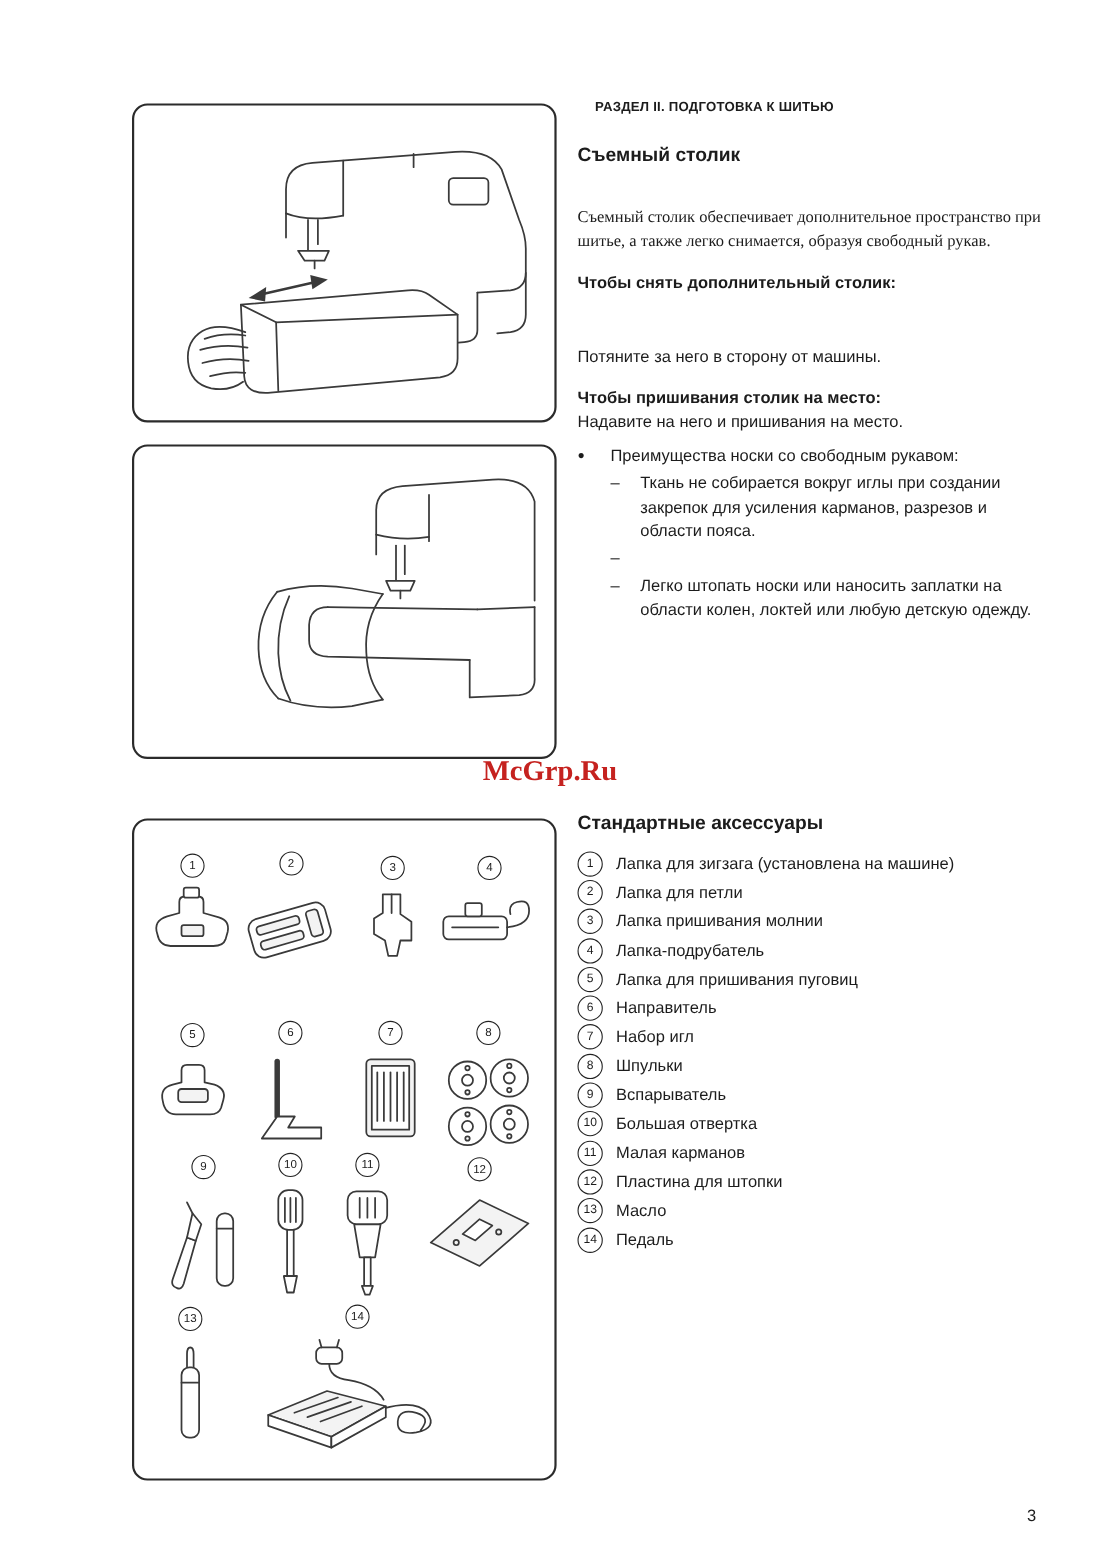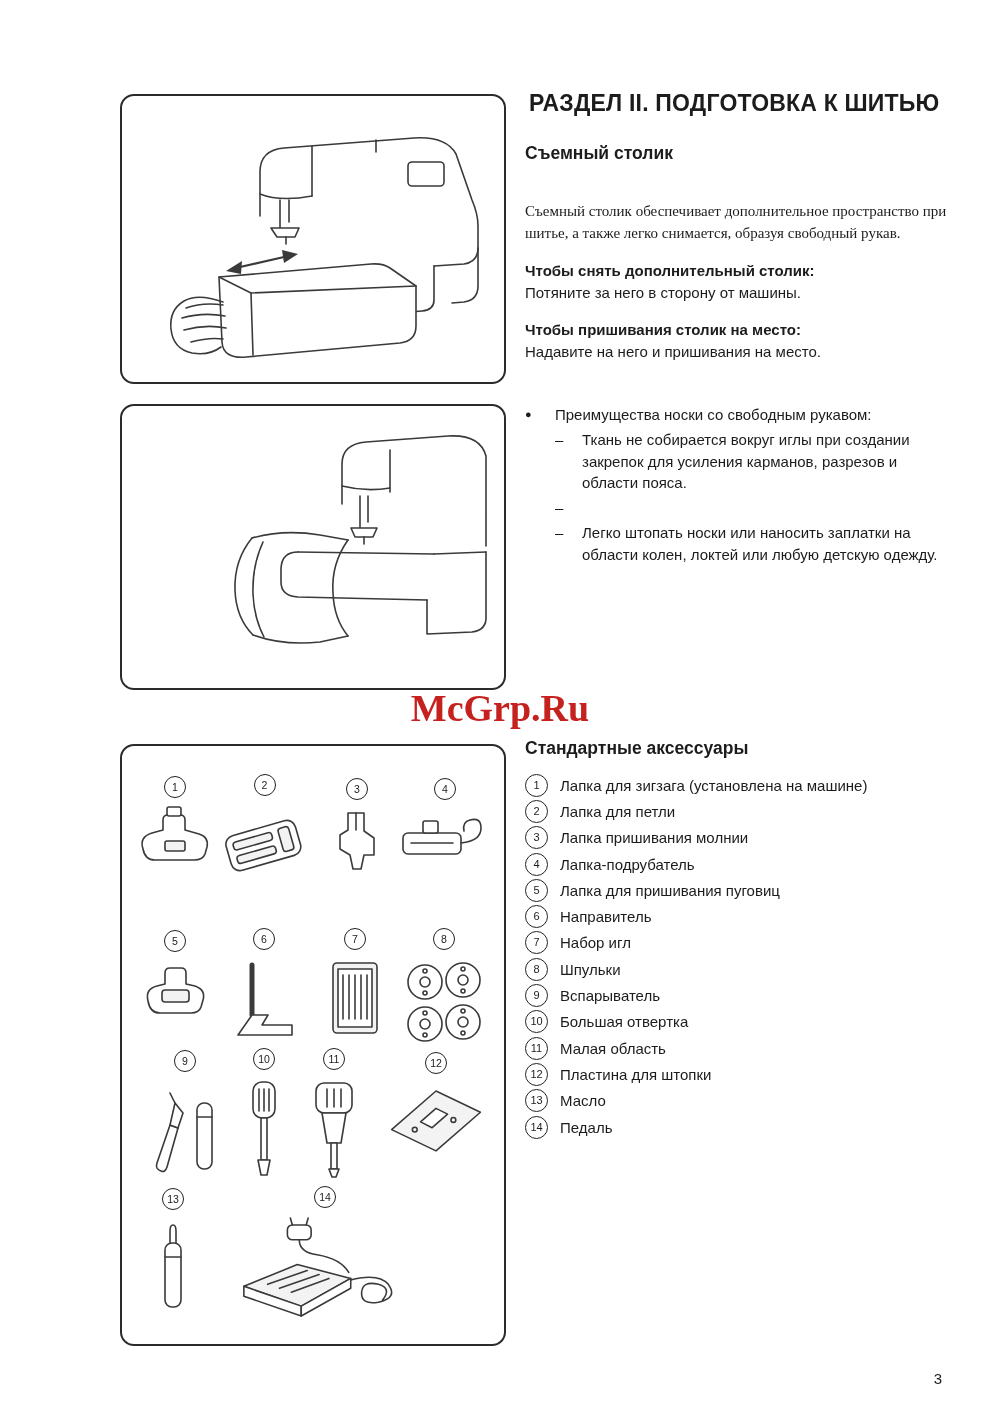--- a/index.html
+++ b/index.html
@@ -11,26 +11,26 @@
   .figure-box{position:absolute;border:2px solid #2b2b2b;border-radius:14px;background:#fff;overflow:hidden;}
   #box1{left:120px;top:94px;width:382px;height:286px;}
   #box2{left:120px;top:404px;width:382px;height:282px;}
   #box3{left:120px;top:744px;width:382px;height:598px;}
 
   .rcol{position:absolute;left:525px;width:422px;}
   #sec1{top:90px;}
   #sec2{top:404px;}
   #sec3{top:738px;}
 
-  .doc-title{font-size:23px;font-weight:bold;letter-spacing:.2px;margin:0 0 26px 4px;}
+  .doc-title{font-size:12px;font-weight:bold;letter-spacing:.2px;margin:0 0 26px 16px;}
   .doc-sub{font-size:17.5px;font-weight:bold;margin:0 0 36px 0;}
   .body-text{font-size:15px;line-height:1.47;margin:0;}
   .bold{font-weight:bold;}
   .mb16{margin-bottom:16px;font-family:Liberation Serif, serif;}
-  .mb15{margin-bottom:15px;}
+  .mb15{margin-bottom:15px;margin-top:45px;}
 
   .flag-row{display:flex;font-size:15px;line-height:1.45;}
   .marker-bullet{width:30px;flex:0 0 30px;font-size:11px;padding-top:3px;}
   .dash-item{display:flex;padding-left:30px;font-size:15px;line-height:1.45;margin-top:3px;}
   .marker-dash{width:27px;flex:0 0 27px;}
 
   .acc-title{font-size:17.5px;font-weight:bold;margin:0 0 13px 0;}
   .acc-row{display:flex;align-items:center;height:26.3px;font-size:15px;}
   .circle-num{
     width:21px;height:21px;border:1.4px solid #222;border-radius:50%;
@@ -42,21 +42,21 @@
   .fig-num{width:20px;height:20px;flex:0 0 20px;margin:0;font-size:10.5px;}
   .acc-icon{display:block;}
 
   .ln{fill:none;stroke:#3a3a3a;stroke-width:1.6;stroke-linecap:round;stroke-linejoin:round;}
   .fl{fill:#ffffff;stroke:#3a3a3a;stroke-width:1.6;stroke-linejoin:round;stroke-linecap:round;}
   .fl2{fill:#f3f3f3;stroke:#3a3a3a;stroke-width:1.6;stroke-linejoin:round;}
   .solid{fill:#3a3a3a;stroke:none;}
 
   #watermark{
     position:absolute;left:0;top:686px;width:1000px;text-align:center;
-    font-family:"Liberation Serif",serif;font-weight:bold;font-size:38px;color:#c5221f;
+    font-family:"Liberation Serif",serif;font-weight:bold;font-size:26px;color:#c5221f;
   }
   #page-number{position:absolute;right:58px;top:1370px;font-size:15px;}
 </style>
 </head>
 <body>
 
 <div>
 
   <div class="figure-box" id="box1">
     <svg class="acc-icon" viewBox="0 0 378 282" width="378" height="282">
@@ -352,21 +352,21 @@
     <div class="acc-row">
       <span class="circle-num">9</span>
       <span>Вспарыватель</span>
     </div>
     <div class="acc-row">
       <span class="circle-num">10</span>
       <span>Большая отвертка</span>
     </div>
     <div class="acc-row">
       <span class="circle-num">11</span>
-      <span>Малая область</span>
+      <span>Малая карманов</span>
     </div>
     <div class="acc-row">
       <span class="circle-num">12</span>
       <span>Пластина для штопки</span>
     </div>
     <div class="acc-row">
       <span class="circle-num">13</span>
       <span>Масло</span>
     </div>
     <div class="acc-row">

